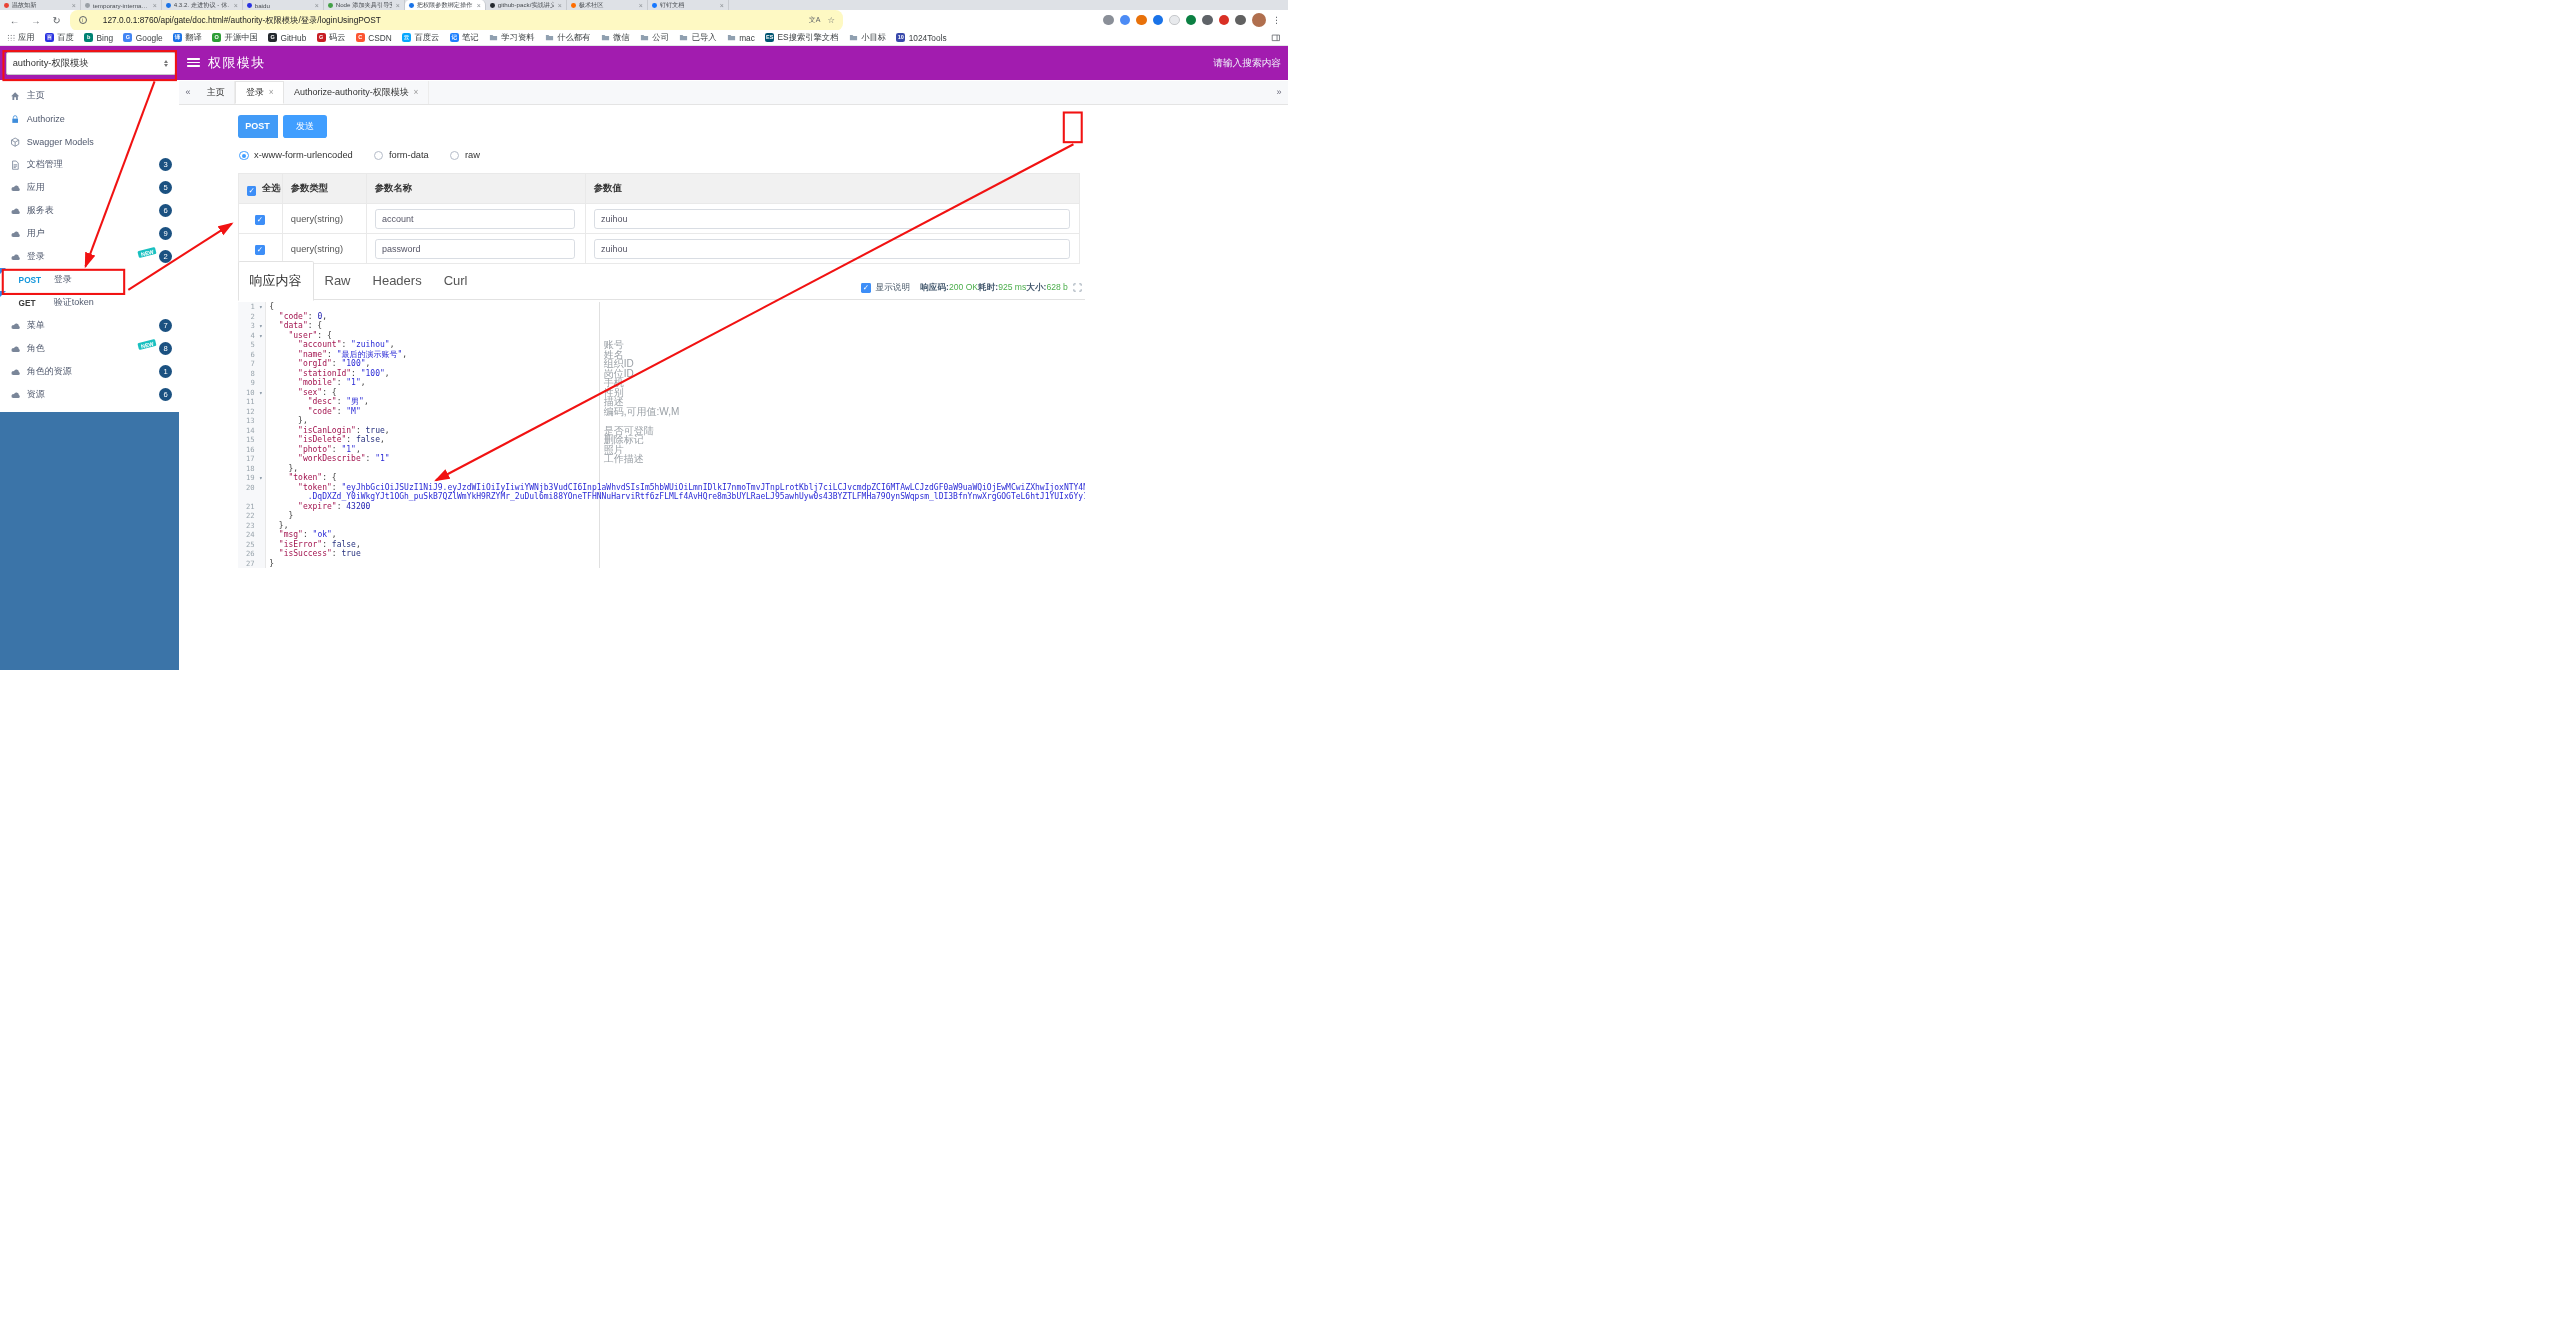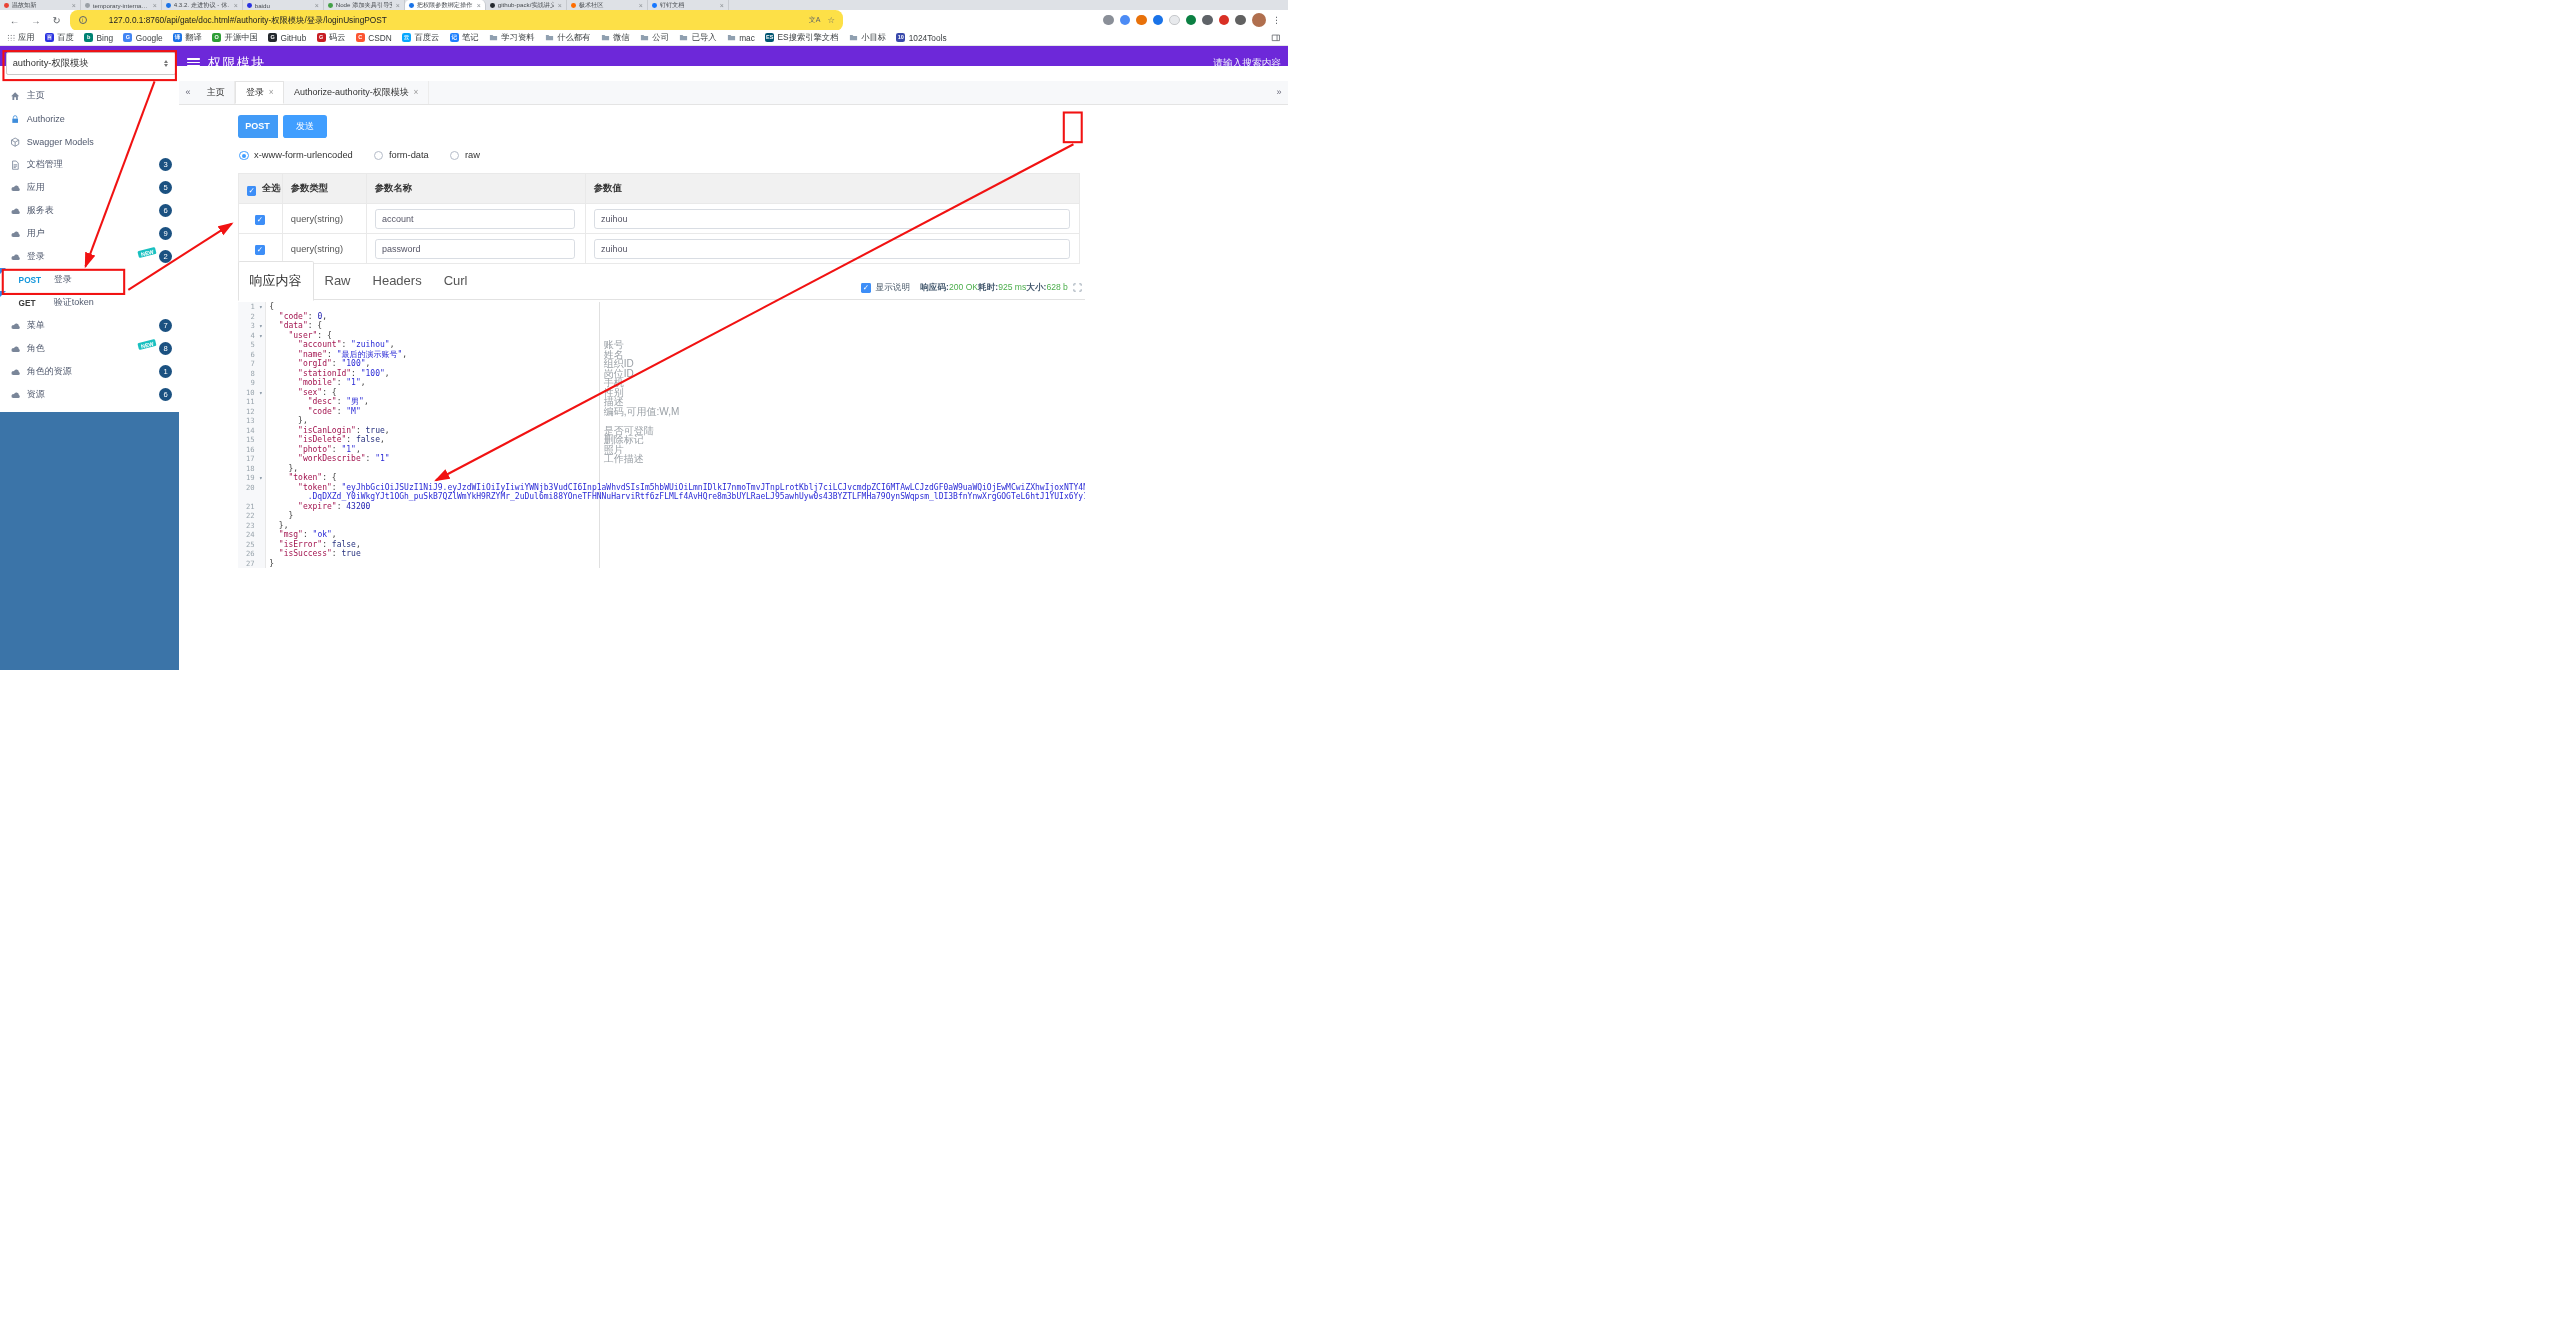--- a/index.html
+++ b/index.html
@@ -12,41 +12,41 @@
   .btab{display:flex;align-items:center;gap:2.8px;width:81px;padding:0 4.1px;font-size:6.2px;color:#474b50;border-right:0.7px solid #c7cacf;overflow:hidden;white-space:nowrap;}
   .btab.active{background:#fff;border-radius:4.8px 4.8px 0 0;}
   .fav{width:4.8px;height:4.8px;border-radius:50%;flex:none;}
   .btitle{flex:1;overflow:hidden;}
   .bx{color:#8a8f94;font-size:7px;margin-left:1.4px;}
 
   
   .toolbar{position:absolute;left:0;top:10.3px;right:0;height:20px;background:#fff;display:flex;align-items:center;}
   .navbtns{display:flex;gap:11.7px;padding:0 9.7px;}
   .navic{font-size:9.7px;color:#5f6368;}
-  .omnibox{width:773px;height:21px;background:#fde047;border-radius:7.6px;display:flex;align-items:center;gap:22px;padding:0 8.3px;font-size:8.3px;color:#202124;}
+  .omnibox{width:773px;height:21px;background:#fef9c3;border-radius:7.6px;display:flex;align-items:center;gap:16px;padding:0 8.3px;font-size:8.3px;color:#202124;}
   .infoi{width:8.3px;height:8.3px;border:0.7px solid #5f6368;border-radius:50%;font-size:5.5px;line-height:7px;text-align:center;color:#5f6368;flex:none;}
   .url{white-space:nowrap;overflow:hidden;}
   .obright{margin-left:auto;display:flex;gap:7px;align-items:center;color:#5f6368;}
   .trans{font-size:7px;}
   .star{font-size:8.3px;}
   .toolright{margin-left:auto;display:flex;align-items:center;gap:6.2px;padding-right:7px;}
   .extwrap{display:flex;gap:6.2px;align-items:center;}
   .ext{width:10.3px;height:10.3px;border-radius:50%;display:inline-block;}
   .avatar{width:14px;height:14px;border-radius:50%;background:#b06f4e;display:inline-block;}
   .dots{color:#5f6368;font-size:9px;}
 
   
   .bmbar{position:absolute;left:0;top:30px;right:0;height:16px;background:#fff;border-bottom:0.7px solid #e4e6e8;display:flex;align-items:center;padding:0 7px;}
   .bmlist{display:flex;align-items:center;gap:10.3px;font-size:8.3px;color:#3c4043;overflow:hidden;flex:1;}
   .bm{display:flex;align-items:center;gap:3.4px;white-space:nowrap;}
   .bletter{min-width:9px;height:9px;border-radius:2.1px;color:#fff;font-size:5.5px;line-height:9px;text-align:center;font-weight:bold;padding:0 0.7px;}
   .gridic{width:7.6px;height:7.6px;background:radial-gradient(circle,#5f6368 0.8px,transparent 0.9px) 0 0/2.8px 2.8px;}
 
   
-  .appbar{position:absolute;left:0;top:46px;right:0;height:20px;background:#6d28d9;}
+  .appbar{position:absolute;left:0;top:46px;right:0;height:34px;background:#a21caf;}
   .modsel{position:absolute;left:5.5px;top:6.2px;width:170px;height:23px;background:#fff;border:0.7px solid #c9c9c9;border-radius:2.1px;display:flex;align-items:center;padding:0 6.2px;font-size:9.3px;color:#333;}
   .spin{margin-left:auto;display:flex;flex-direction:column;gap:1.4px;}
   .spin .up{width:0;height:0;border-left:2.8px solid transparent;border-right:2.8px solid transparent;border-bottom:3.4px solid #777;}
   .spin .dn{width:0;height:0;border-left:2.8px solid transparent;border-right:2.8px solid transparent;border-top:3.4px solid #777;}
   .burger{position:absolute;left:187px;top:12.4px;width:13px;}
   .burger div{height:1.4px;background:#fff;margin-bottom:2.1px;border-radius:0.7px;}
   .apptitle{position:absolute;left:208px;top:0;line-height:34px;font-size:13px;font-weight:normal;color:#fff;letter-spacing:1.4px;}
   .appsearch{position:absolute;right:7px;top:0;line-height:34px;font-size:9.7px;color:#f0f6fb;}
 
   

